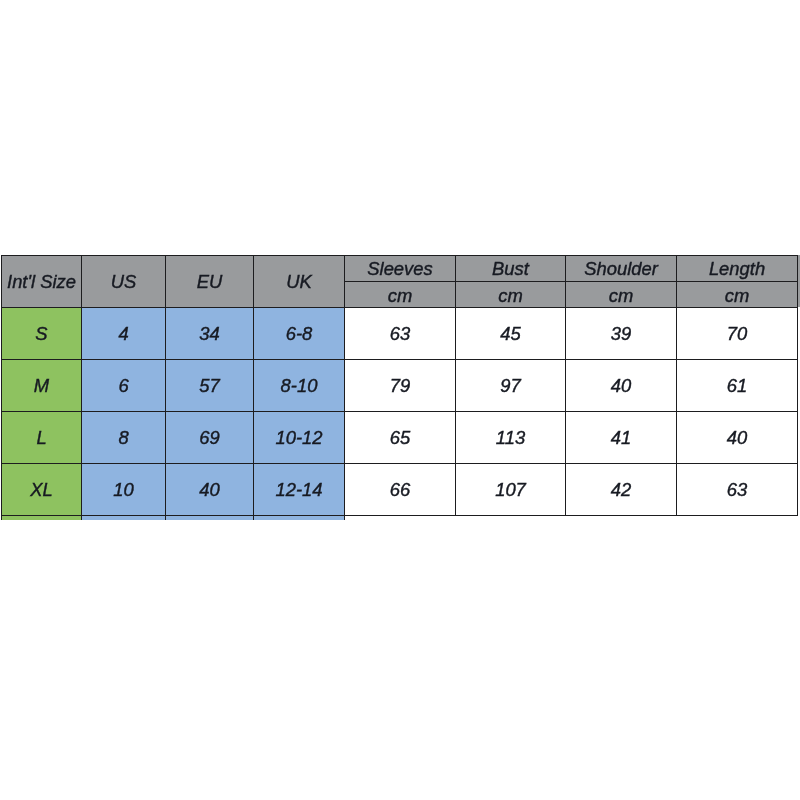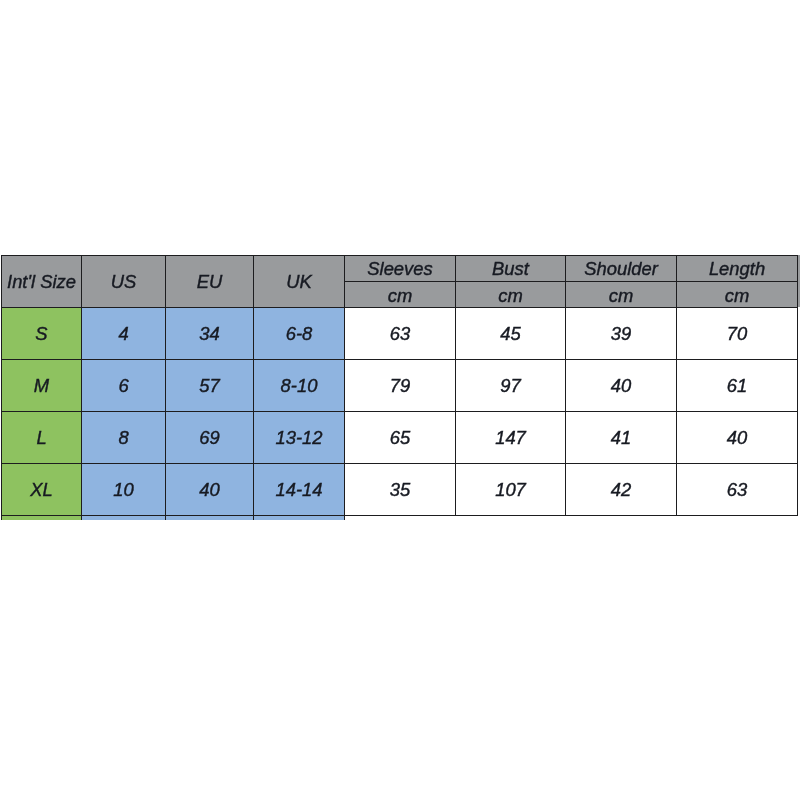--- a/index.html
+++ b/index.html
@@ -220,50 +220,50 @@
         <td data-name="cell-intl-size">
             <span data-name="cell-value">L</span>
           </td>
         <td data-name="cell-us">
             <span data-name="cell-value">8</span>
           </td>
         <td data-name="cell-eu">
             <span data-name="cell-value">69</span>
           </td>
         <td data-name="cell-uk">
-            <span data-name="cell-value">13-12</span>
+            <span data-name="cell-value">10-12</span>
           </td>
         <td data-name="cell-length">
             <span data-name="cell-value">65</span>
           </td>
         <td data-name="cell-bust">
-            <span data-name="cell-value">147</span>
+            <span data-name="cell-value">113</span>
           </td>
         <td data-name="cell-shoulder">
             <span data-name="cell-value">41</span>
           </td>
         <td data-name="cell-sleeves">
             <span data-name="cell-value">40</span>
           </td>
       </tr>
       <tr class="drow" data-name="table-row-xl">
         <td data-name="cell-intl-size">
             <span data-name="cell-value">XL</span>
           </td>
         <td data-name="cell-us">
             <span data-name="cell-value">10</span>
           </td>
         <td data-name="cell-eu">
             <span data-name="cell-value">40</span>
           </td>
         <td data-name="cell-uk">
-            <span data-name="cell-value">14-14</span>
-          </td>
-        <td data-name="cell-length">
-            <span data-name="cell-value">35</span>
+            <span data-name="cell-value">12-14</span>
+          </td>
+        <td data-name="cell-length">
+            <span data-name="cell-value">66</span>
           </td>
         <td data-name="cell-bust">
             <span data-name="cell-value">107</span>
           </td>
         <td data-name="cell-shoulder">
             <span data-name="cell-value">42</span>
           </td>
         <td data-name="cell-sleeves">
             <span data-name="cell-value">63</span>
           </td>

